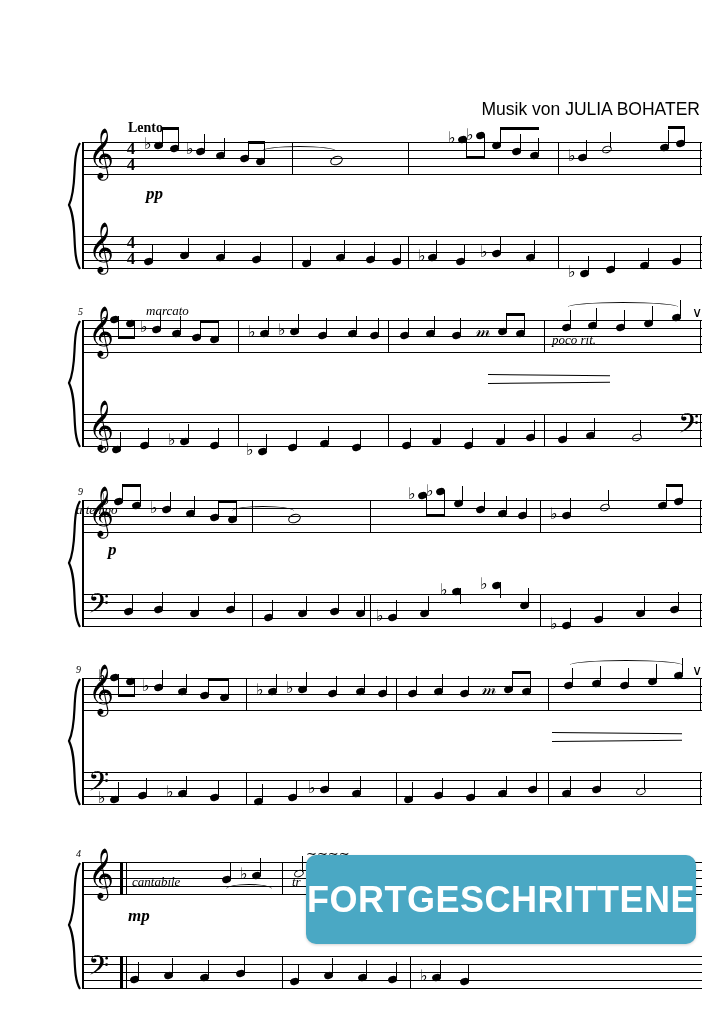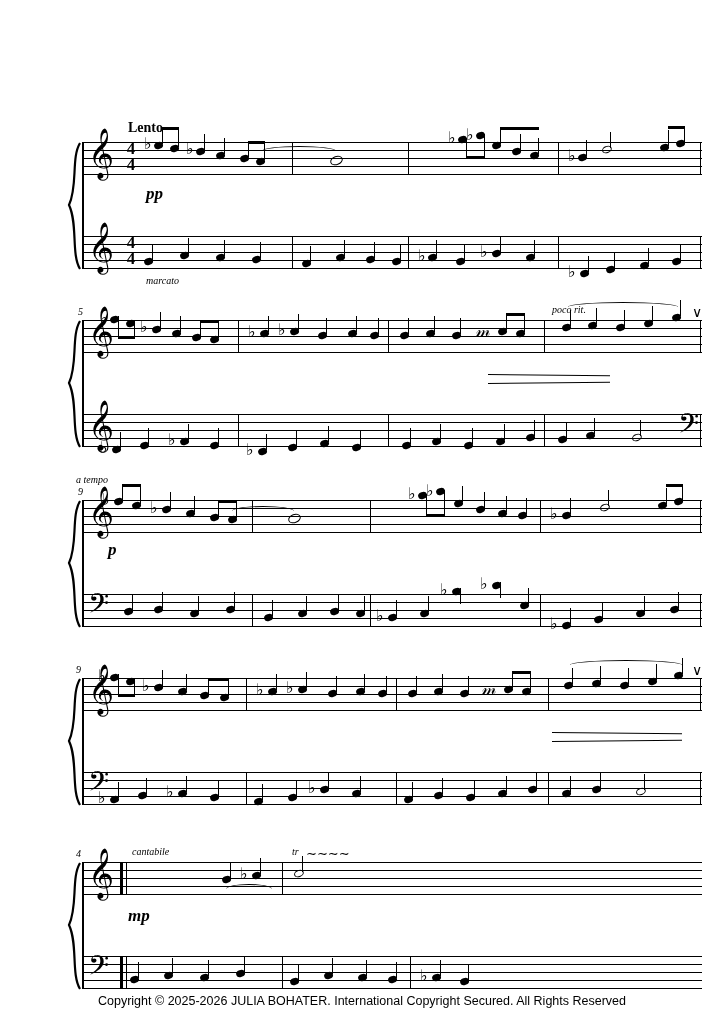--- a/index.html
+++ b/index.html
@@ -105,21 +105,21 @@
     line-height: 15px;
     text-align: center;
   }
 
   
   .mark {
     position: absolute;
     white-space: nowrap;
   }
   .mark.bold-serif { font-family: "Liberation Serif", serif; font-weight: bold; font-size: 14px; }
-  .mark.italic { font-family: "Liberation Serif", serif; font-style: italic; font-size: 10px; }
+  .mark.italic { font-family: "Liberation Serif", serif; font-style: italic; font-size: 13px; margin-top: 28px; }
   .mark.dyn { font-family: "Liberation Serif", serif; font-style: italic; font-weight: bold; font-size: 17px; }
   .mark.measnum { font-family: "Liberation Serif", serif; font-style: italic; font-size: 10px; }
   .mark.gliss { font-family: "DejaVu Sans", sans-serif; font-size: 13px; }
   .flat {
     position: absolute;
     font-family: "DejaVu Sans", sans-serif;
     font-size: 16px;
     line-height: 1;
   }
   .beam {
@@ -210,20 +210,21 @@
     font-family: "Liberation Sans", sans-serif;
     font-size: 12.5px;
     color: #000;
   }
 </style>
 </head>
 <body>
 
 <div class="page">
 
+  <div class="composer">Musik von JULIA BOHATER</div>
 
   <div class="system" style="top:140px; height:130px;">
 
     <div class="mark bold-serif" style="left:88px; top:-20px;">Lento</div>
 
     <div class="brace" style="top:2px;">
       <svg width="16" height="128" viewBox="0 0 16 128" aria-hidden="true">
         <path d="M14 1 C5 16, 12 44, 3 63 C12 82, 5 112, 14 127" fill="none" stroke="#000" stroke-width="2.2"></path>
       </svg>
     </div>
@@ -818,16 +819,18 @@
     <div class="stem" style="left:326px; top:100px; height:16px;"></div>
     <div class="nh" style="left:348px; top:116px;"></div>
     <div class="stem" style="left:356px; top:102px; height:16px;"></div>
     <div class="flat" style="left:380px; top:108px;">♭</div>
     <div class="nh" style="left:392px; top:114px;"></div>
     <div class="stem" style="left:400px; top:100px; height:16px;"></div>
     <div class="nh" style="left:420px; top:118px;"></div>
     <div class="stem" style="left:428px; top:104px; height:16px;"></div>
   </div>
 
-
-  <div class="footer">Copyright ©  2025-2026  JULIA BOHATER. International Copyright Secured. All Rights Reserved</div>
+  <div class="banner">
+    <span class="banner-text">FORTGESCHRITTENE</span>
+  </div>
+
 
 </div>
 
 </body></html>

